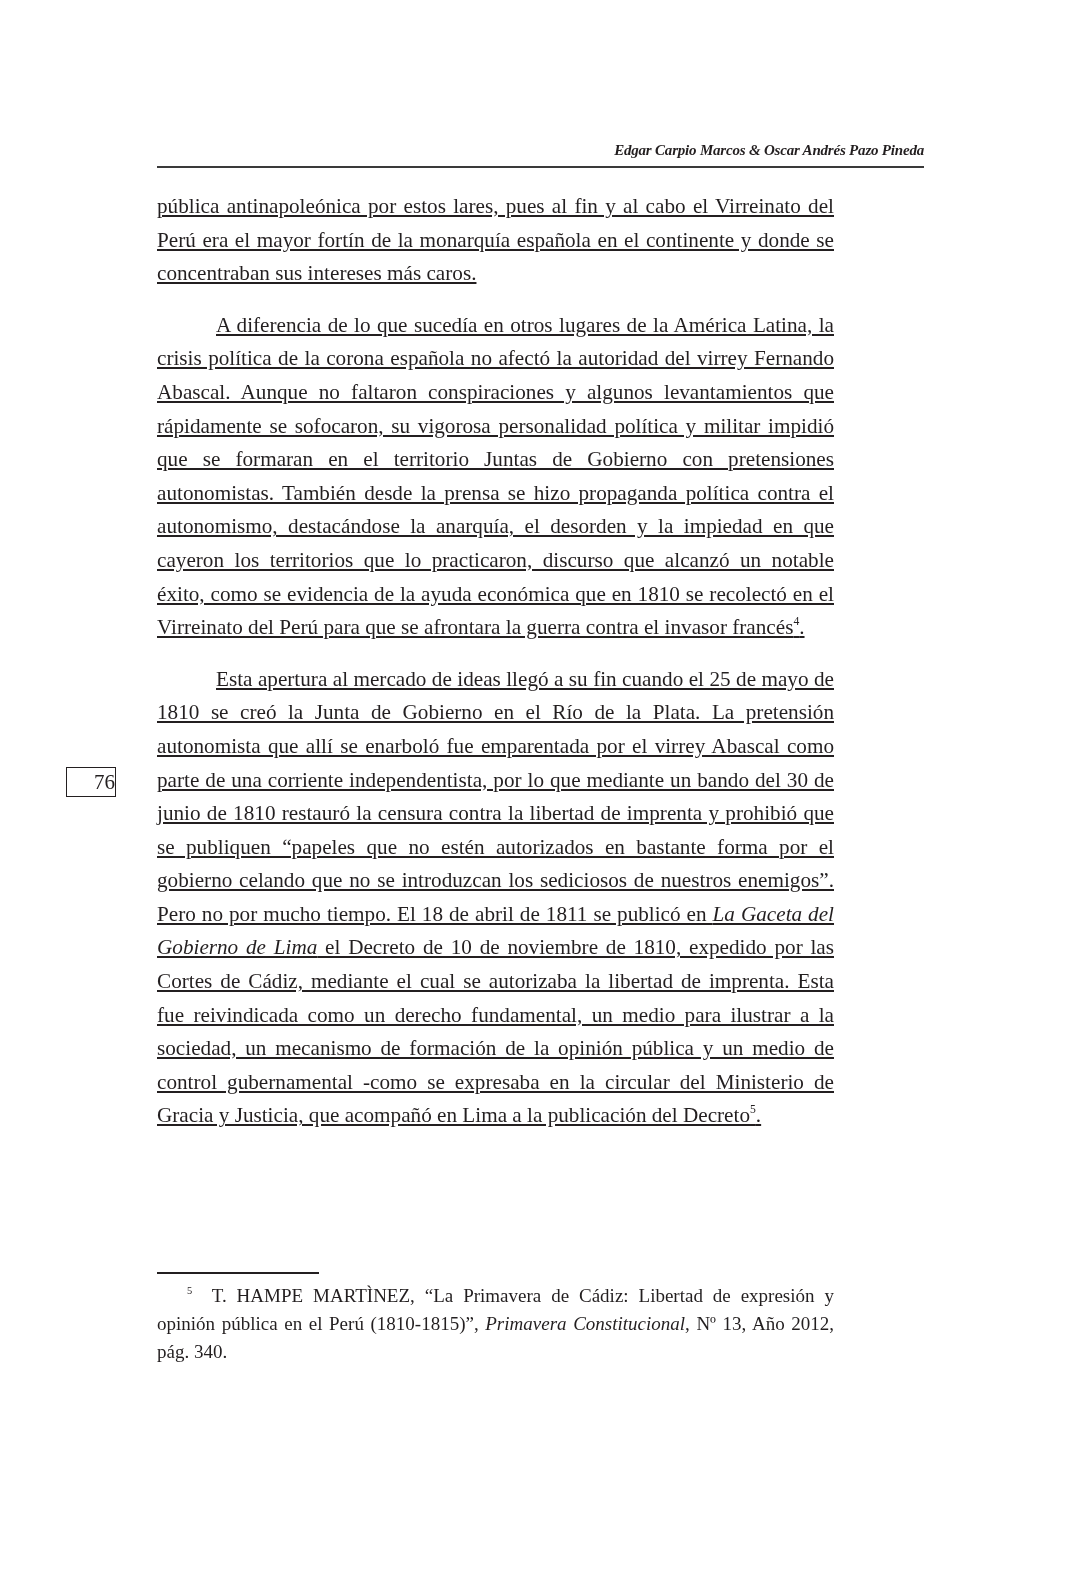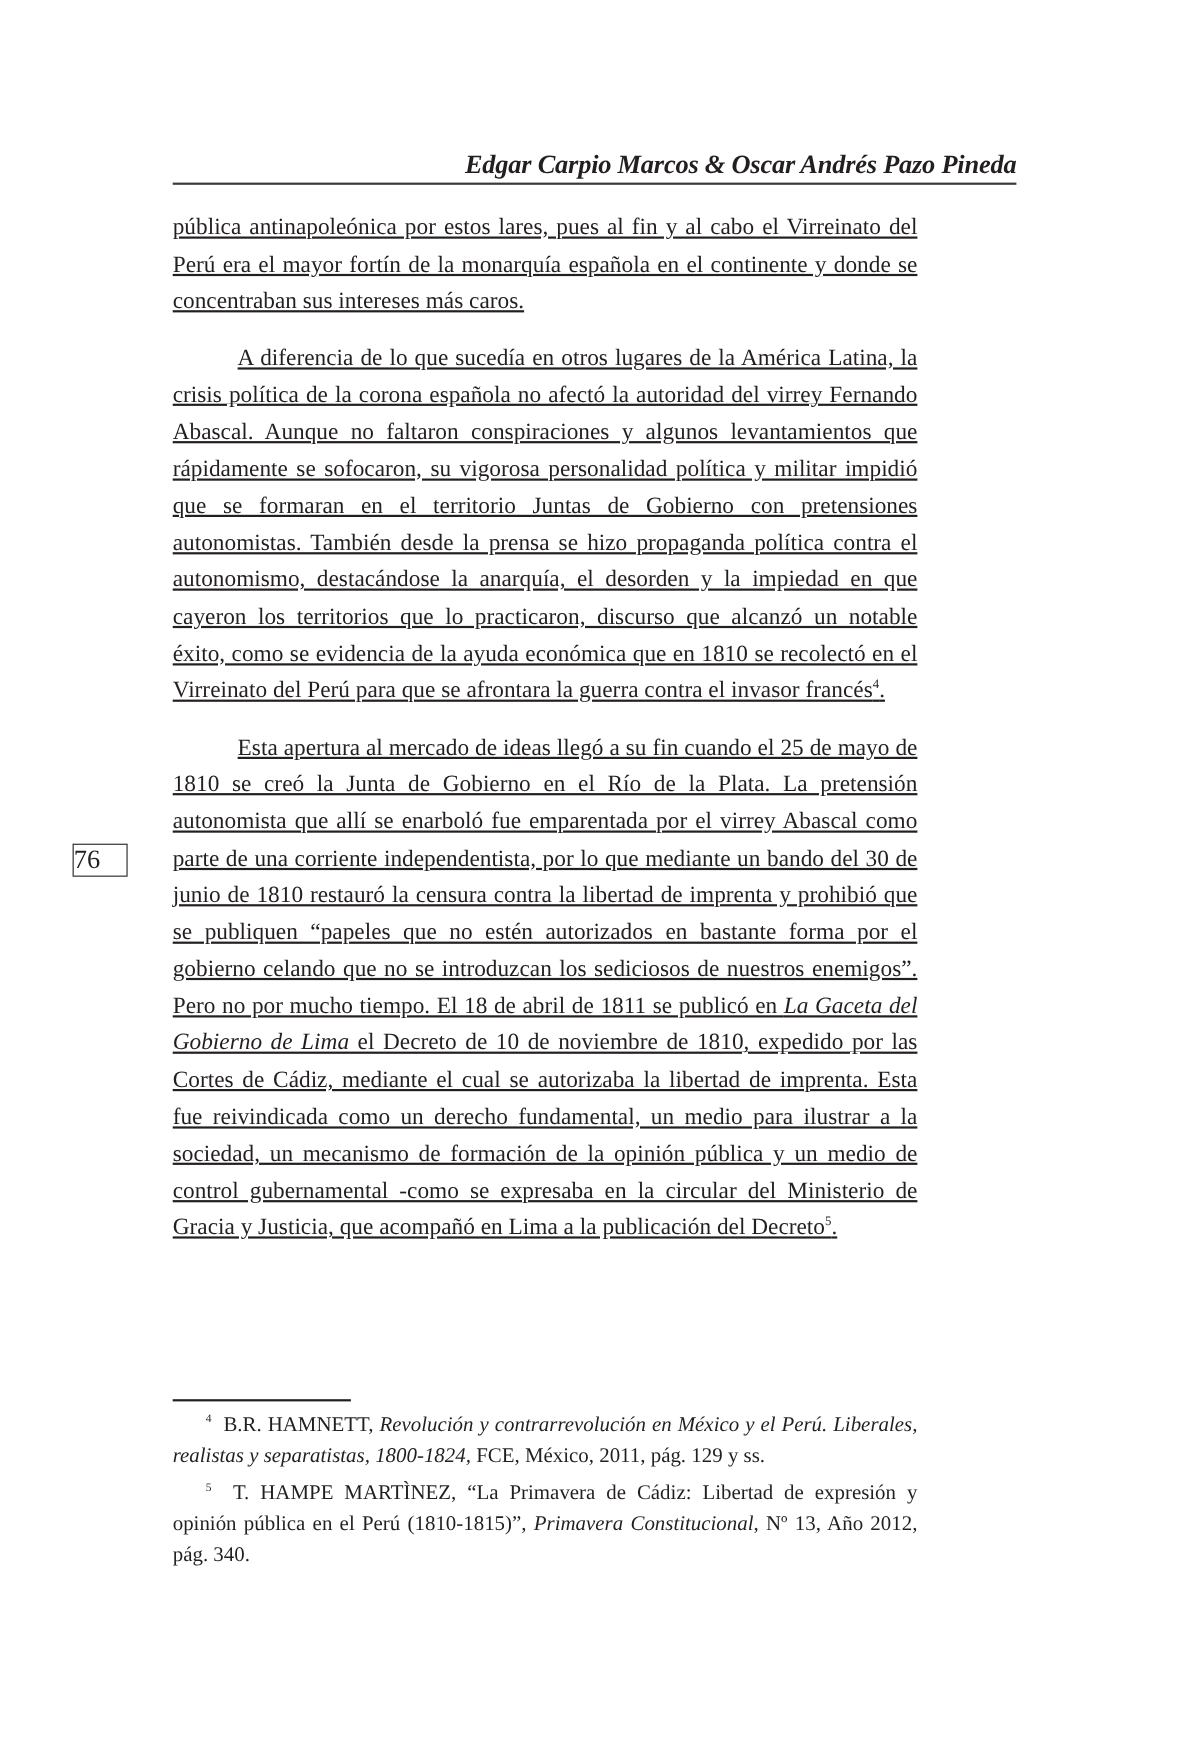--- a/index.html
+++ b/index.html
@@ -16,21 +16,21 @@
       color: #231f20;
     }
     .running-header {
       position: absolute;
       left: 157px;
       top: 136px;
       width: 767px;
       text-align: right;
       font-style: italic;
       font-weight: bold;
-      font-size: 24px;
+      font-size: 15px;
       line-height: 28px;
       letter-spacing: -0.2px;
     }
     .header-rule {
       position: absolute;
       left: 157px;
       top: 166px;
       width: 767px;
       height: 2px;
       background: #3a3a3a;
@@ -59,22 +59,22 @@
       line-height: 0;
       vertical-align: 0.75em;
     }
     .page-number {
       position: absolute;
       left: 66px;
       top: 767px;
       width: 48px;
       height: 28px;
       border: 1.5px solid #231f20;
-      text-align: left;
-      font-size: 24px;
+      text-align: right;
+      font-size: 21px;
       line-height: 28px;
     }
     .footnote-rule {
       position: absolute;
       left: 157px;
       top: 1272px;
       width: 162px;
       height: 1.5px;
       background: #231f20;
     }
@@ -108,15 +108,14 @@
 
 <div class="body-text">
   <p><span>pública antinapoleónica por estos lares, pues al fin y al cabo el Virreinato del Perú era el mayor fortín de la monarquía española en el continente y donde se concentraban sus intereses más caros.</span></p>
   <p class="indent"><span>A diferencia de lo que sucedía en otros lugares de la América Latina, la crisis política de la corona española no afectó la autoridad del virrey Fernando Abascal. Aunque no faltaron conspiraciones y algunos levantamientos que rápidamente se sofocaron, su vigorosa personalidad política y militar impidió que se formaran en el territorio Juntas de Gobierno con pretensiones autonomistas. También desde la prensa se hizo propaganda política contra el autonomismo, destacándose la anarquía, el desorden y la impiedad en que cayeron los territorios que lo practicaron, discurso que alcanzó un notable éxito, como se evidencia de la ayuda económica que en 1810 se recolectó en el Virreinato del Perú para que se afrontara la guerra contra el invasor francés</span><sup>4</sup><span>.</span></p>
   <p class="indent"><span>Esta apertura al mercado de ideas llegó a su fin cuando el 25 de mayo de 1810 se creó la Junta de Gobierno en el Río de la Plata. La pretensión autonomista que allí se enarboló fue emparentada por el virrey Abascal como parte de una corriente independentista, por lo que mediante un bando del 30 de junio de 1810 restauró la censura contra la libertad de imprenta y prohibió que se publiquen “papeles que no estén autorizados en bastante forma por el gobierno celando que no se introduzcan los sediciosos de nuestros enemigos”. Pero no por mucho tiempo. El 18 de abril de 1811 se publicó en </span><em>La Gaceta del Gobierno de Lima</em><span> el Decreto de 10 de noviembre de 1810, expedido por las Cortes de Cádiz, mediante el cual se autorizaba la libertad de imprenta. Esta fue reivindicada como un derecho fundamental, un medio para ilustrar a la sociedad, un mecanismo de formación de la opinión pública y un medio de control gubernamental -como se expresaba en la circular del Ministerio de Gracia y Justicia, que acompañó en Lima a la publicación del Decreto</span><sup>5</sup><span>.</span></p>
 </div>
 
 <div class="footnote-rule"></div>
 
 <div class="footnotes">
-  <p><sup>4</sup>&nbsp; <span>B.R. HAMNETT, </span><span class="fn-title">Revolución y contrarrevolución en México y el Perú. Liberales, realistas y separatistas, 1800-1824,</span><span> FCE, México, 2011, pág. 129 y ss.</span></p>
   <p><sup>5</sup>&nbsp; <span>T. HAMPE MARTÌNEZ, “La Primavera de Cádiz: Libertad de expresión y opinión pública en el Perú (1810-1815)”, </span><span class="fn-title">Primavera Constitucional</span><span>, Nº 13, Año 2012, pág. 340.</span></p>
 </div>
 
 </body></html>

